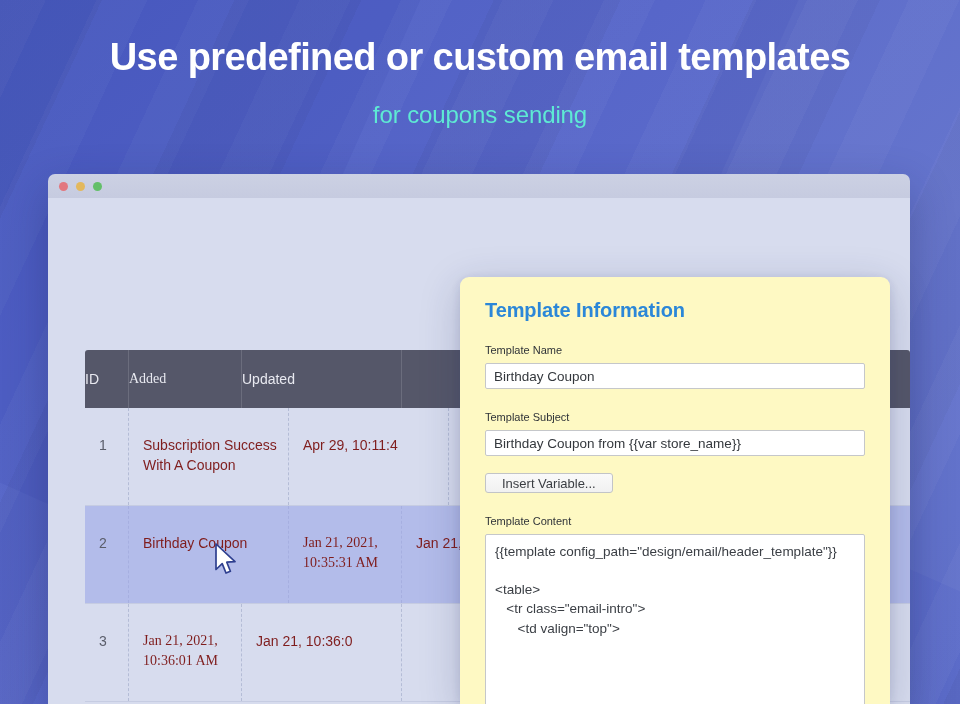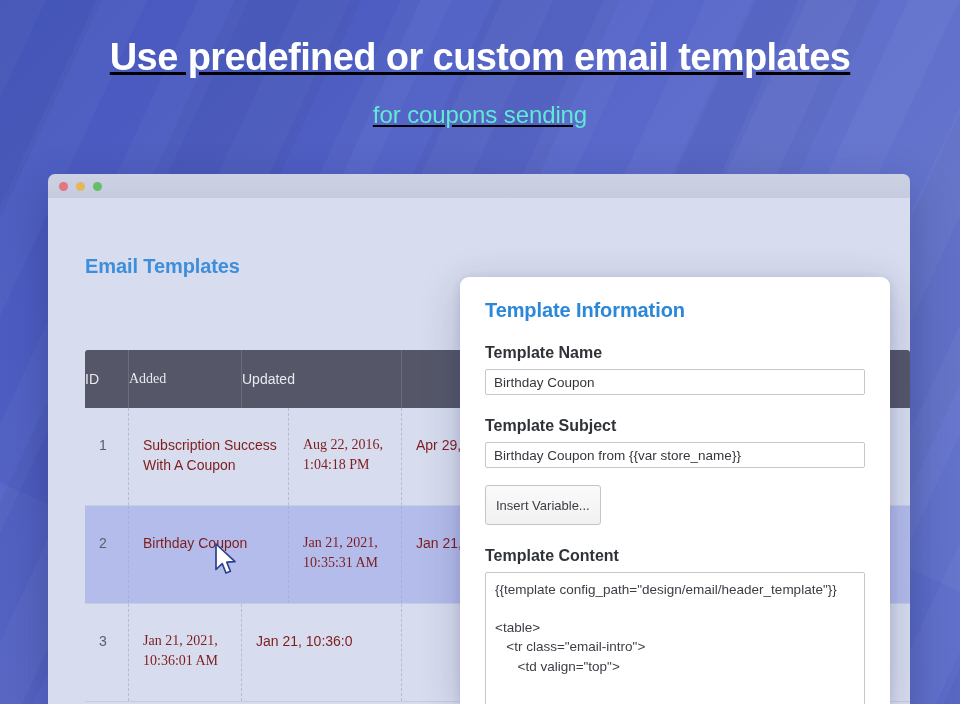--- a/index.html
+++ b/index.html
@@ -61,21 +61,20 @@
     transform: rotate(24deg);
   }
 
   
   .headline-wrap {
     position: absolute;
     top: 0; left: 0; right: 0;
     text-align: center;
     padding-top: 36px;
     z-index: 4;
-    text-decoration: underline;
   }
   #headline {
     font-size: 38px;
     font-weight: bold;
     color: #ffffff;
     letter-spacing: -0.6px;
     line-height: 1.12;
   }
   #subheadline {
     font-size: 24px;
@@ -171,36 +170,36 @@
   .col-upd  { width: 160px; flex: 0 0 160px; }
   .col-act  { flex: 1 1 auto; border-right: none !important; }
 
   
   #template-info-panel {
     position: absolute;
     left: 460px;
     top: 277px;
     width: 430px;
     height: 427px;
-    background: #ffffff;
+    background: #fef9c3;
     border-radius: 9px 9px 0 0;
     box-shadow: 0 10px 40px rgba(30,40,95,0.22), 0 2px 10px rgba(30,40,95,0.12);
     z-index: 9;
     padding: 22px 25px 0 25px;
     overflow: hidden;
   }
   #panel-title {
     font-size: 20px;
     font-weight: bold;
     color: #2b87d8;
     letter-spacing: -0.1px;
   }
   .field-label {
-    font-size: 16px;
-    font-weight: bold;
+    font-size: 11px;
+    font-weight: normal;
     color: #2f3338;
     margin-top: 22px;
     margin-bottom: 7px;
   }
   .text-input {
     width: 380px;
     height: 26px;
     border: 1px solid #c5c7ca;
     border-radius: 2px;
     background: #fff;
@@ -210,22 +209,22 @@
     padding: 0 8px;
     display: flex;
     align-items: center;
     white-space: nowrap;
     overflow: hidden;
   }
   #insert-variable-button {
     margin-top: 17px;
     display: inline-flex;
     align-items: center;
-    height: 40px;
-    padding: 0 10px;
+    height: 20px;
+    padding: 0 16px;
     border: 1px solid #c2c4c7;
     border-radius: 3px;
     background: linear-gradient(180deg,#fafafa 0%, #f1f1f1 100%);
     font-size: 13px;
     color: #3a3d42;
     cursor: pointer;
     font-family: "Liberation Sans", sans-serif;
   }
   #template-content-area {
     width: 380px;
@@ -272,37 +271,35 @@
 <div id="browser-window">
 
   <div class="titlebar">
     <span class="dot red"></span>
     <span class="dot yellow"></span>
     <span class="dot green"></span>
   </div>
 
   <div class="browser-body">
 
-    <div id="page-title">Email Templates</div>
 
     <div id="templates-table">
 
       <div class="thead">
         <div class="th col-id">ID</div>
         <div class="th col-add">Added</div>
         <div class="th col-upd">Updated</div>
         <div class="th col-act"></div>
       </div>
 
       <div class="tbody">
 
         <div class="tr">
           <div class="td col-id id-col">1</div>
           <div class="td col-tpl">Subscription Success With A Coupon</div>
-          <div class="td col-add">Aug 22, 2016, 1:04:18 PM</div>
           <div class="td col-upd">Apr 29, 10:11:4</div>
           <div class="td col-act"></div>
         </div>
 
         <div class="tr selected">
           <div class="td col-id id-col">2</div>
           <div class="td col-tpl">Birthday Coupon</div>
           <div class="td col-add">Jan 21, 2021, 10:35:31 AM</div>
           <div class="td col-upd">Jan 21, 10:35:3</div>
           <div class="td col-act"></div>

